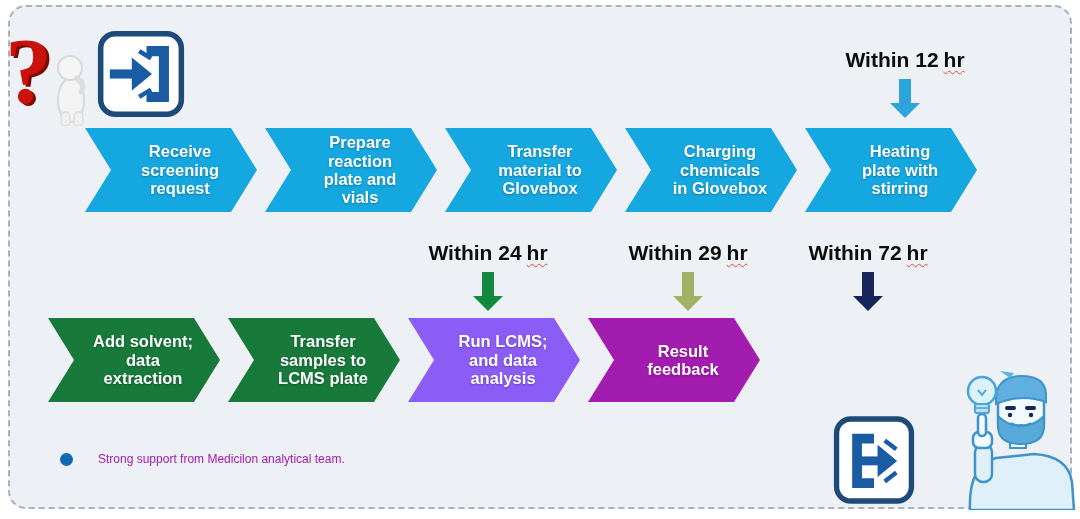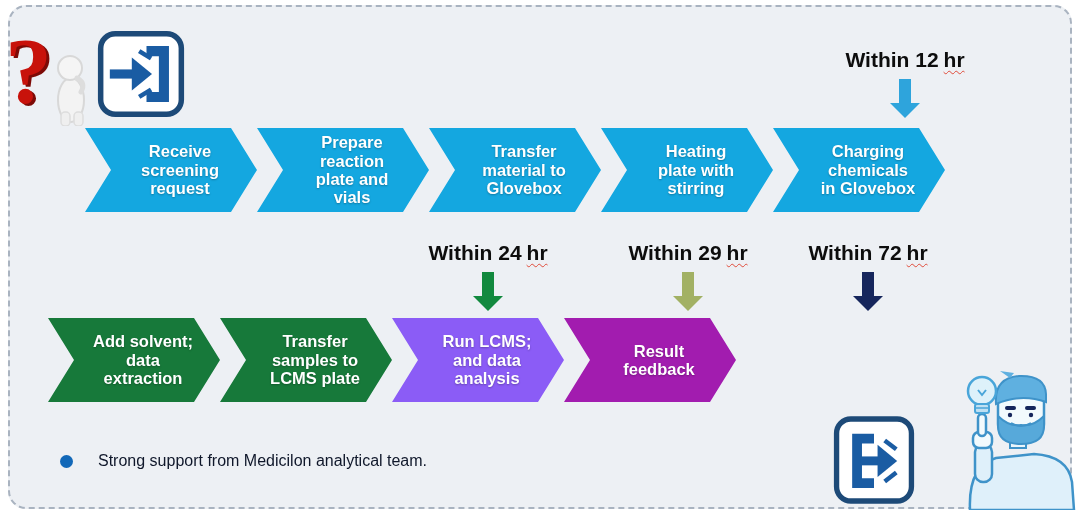--- a/index.html
+++ b/index.html
@@ -5,21 +5,21 @@
   html,body{margin:0;padding:0;background:#ffffff;}
   .canvas{
     position:relative;width:1080px;height:519px;background:#ffffff;
     font-family:"Liberation Sans",sans-serif;overflow:hidden;
   }
   .panel{
     position:absolute;left:8px;top:5px;right:8px;bottom:10px;
     border:2px dashed #a9b3c0;border-radius:18px;background:#edf0f4;
   }
   
-  .flow-row{position:absolute;display:flex;gap:0;height:84px;}
+  .flow-row{position:absolute;display:flex;gap:8px;height:84px;}
   .chevron{
     position:relative;width:172px;height:84px;display:flex;align-items:center;justify-content:center;
     clip-path:polygon(0 0,146px 0,100% 50%,146px 100%,0 100%,26px 50%);
   }
   .chev-label{
     color:#ffffff;font-weight:bold;font-size:16.5px;line-height:1.12;text-align:center;
     white-space:pre-line;margin-left:18px;text-shadow:0 1px 2px rgba(0,0,0,.28);
   }
   .c-blue{background:#14a7e0}
   .c-green{background:#17793a}
@@ -36,21 +36,21 @@
   .down-arrow{margin:7px auto 0;width:30px;}
   .down-arrow .stem{width:12px;height:24px;margin:0 auto;}
   .down-arrow .head{width:0;height:0;border-left:15px solid transparent;border-right:15px solid transparent;border-top:15px solid;}
   .arr-blue .stem{background:#2ea4dc}.arr-blue .head{border-top-color:#2ea4dc}
   .arr-green .stem{background:#12893e}.arr-green .head{border-top-color:#12893e}
   .arr-olive .stem{background:#a2b164}.arr-olive .head{border-top-color:#a2b164}
   .arr-navy .stem{background:#16265c}.arr-navy .head{border-top-color:#16265c}
   
   .footer{position:absolute;left:60px;top:452px;display:flex;align-items:center;}
   .footer .dot{width:13px;height:13px;border-radius:50%;background:#1268b8;margin-right:25px;}
-  .footer-text{font-size:16px;color:#0f172a;}
+  .footer-text{font-size:12px;color:#a21caf;}
   .abs{position:absolute;}
 </style>
 </head>
 <body>
 
 <div class="canvas">
   <div class="panel"></div>
 
   <svg class="abs" style="left:4px;top:24px" width="94" height="102" viewBox="0 0 94 102">
     <text x="4" y="80" font-size="94" font-weight="bold" fill="#7d0a06" font-family="Liberation Serif,serif">?</text>
@@ -113,28 +113,28 @@
 reaction
 plate and
 vials</div>
       </div>
     <div class="chevron c-blue">
         <div class="chev-label">Transfer
 material to
 Glovebox</div>
       </div>
     <div class="chevron c-blue">
+        <div class="chev-label">Charging
+chemicals
+in Glovebox</div>
+      </div>
+    <div class="chevron c-blue">
         <div class="chev-label">Heating
 plate with
 stirring</div>
-      </div>
-    <div class="chevron c-blue">
-        <div class="chev-label">Charging
-chemicals
-in Glovebox</div>
       </div>
   </div>
 
   <div class="flow-row" style="left:48px;top:318px">
     <div class="chevron c-green">
         <div class="chev-label">Add solvent;
 data
 extraction</div>
       </div>
     <div class="chevron c-green">

